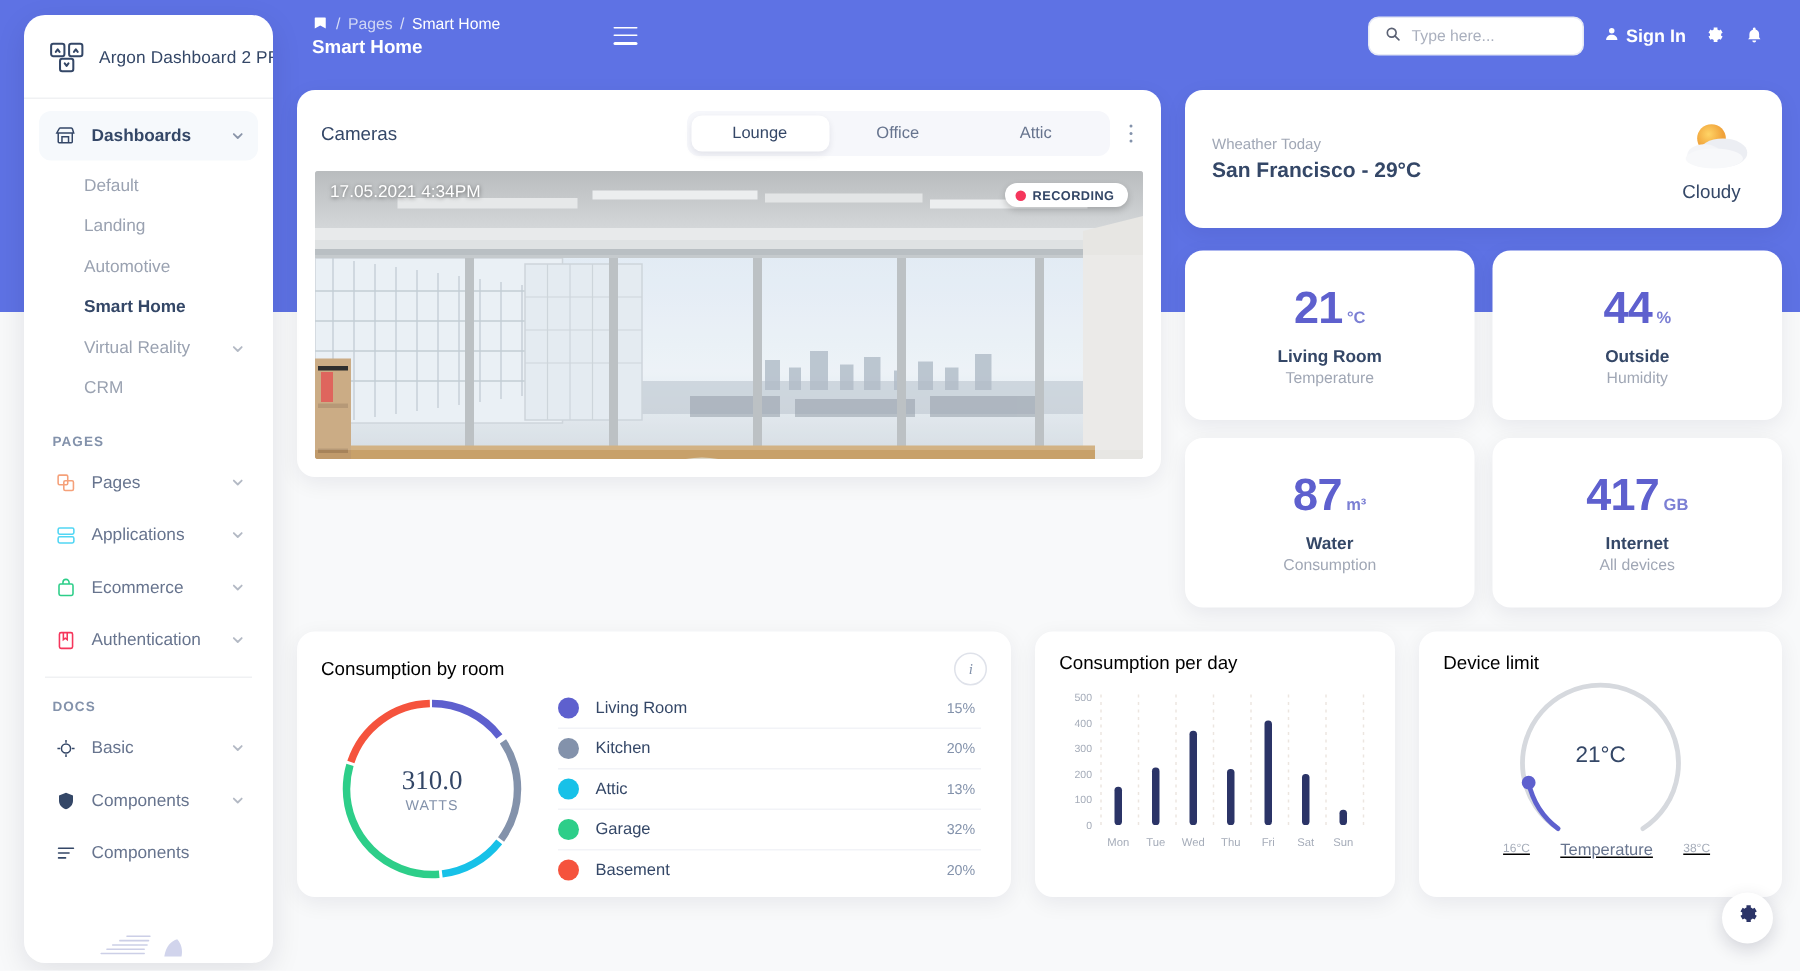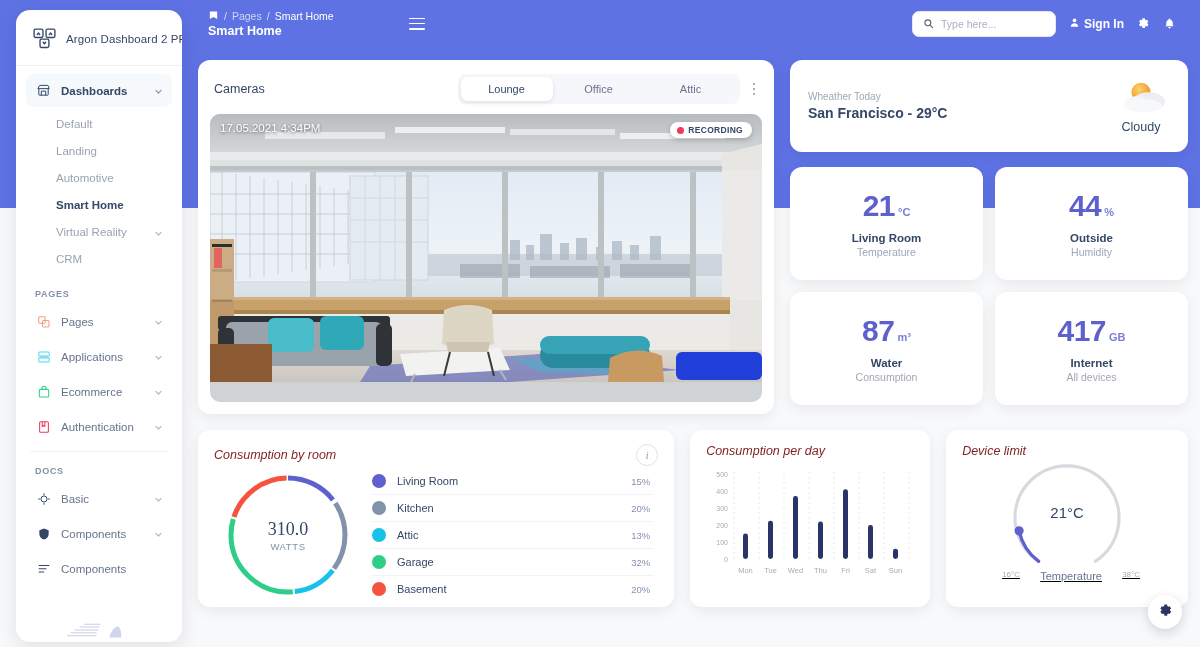--- a/index.html
+++ b/index.html
@@ -109,22 +109,22 @@
   }
   .tab {
     font-size: 11px; color: #67748e; padding: 6px 22px; border-radius: 7px; cursor: pointer;
     text-align: center; min-width: 92px;
   }
   .tab.active { background: #fff; box-shadow: 0 2px 5px rgba(20,20,50,.09); color: #344767; }
   .kebab { margin-left: 10px; display: flex; flex-direction: column; gap: 2.5px; align-items: center; cursor: pointer; padding: 3px; }
   .kebab i { width: 2.5px; height: 2.5px; background: #8392ab; border-radius: 50%; display: block; }
 
   .cam-view {
-    position: relative; margin: 0 12px 12px 12px; height: 288px;
-    border-radius: 10px; overflow: hidden; background: #cfd3d6;
+    position: relative; margin: 0 12px 12px 12px; height: 192px;
+    border-radius: 2px; overflow: hidden; background: #cfd3d6;
   }
   .cam-stamp {
     position: absolute; left: 10px; top: 8px; z-index: 3;
     color: #fff; font-size: 11.5px; text-shadow: 0 1px 3px rgba(0,0,0,.55);
   }
   .rec-badge {
     position: absolute; right: 10px; top: 8px; z-index: 3;
     background: #fff; border-radius: 20px; padding: 3px 9px 3px 7px;
     display: flex; align-items: center; gap: 4px;
     font-size: 8.5px; font-weight: bold; color: #344767; letter-spacing: .3px;
@@ -145,21 +145,21 @@
   .stat-value { display: flex; align-items: baseline; gap: 3px; }
   .stat-num { font-size: 30px; font-weight: bold; color: #5e60ce; letter-spacing: -.5px; }
   .stat-unit { font-size: 11px; color: #7b7fd4; font-weight: bold; }
   .stat-name { font-size: 11.5px; font-weight: bold; color: #344767; margin-top: 9px; }
   .stat-sub { font-size: 10.5px; color: #a0a7b5; margin-top: 2px; }
 
   
   .row-2 { display: flex; gap: 16px; margin-top: 16px; align-items: flex-start; }
   .consumption-card { width: 487px; height: 177px; padding: 14px 16px 0 16px; }
   .card-head { display: flex; align-items: center; }
-  .card-title { font-size: 12.5px; color: #7f1d1d; font-style: italic; }
+  .card-title { font-size: 12.5px; color: #000000; }
   .info-btn {
     margin-left: auto; width: 22px; height: 22px; border-radius: 50%;
     border: 1px solid #dfe2ea; display: flex; align-items: center; justify-content: center;
     font-size: 10px; color: #8392ab; cursor: pointer; font-style: italic;
     font-family: "Liberation Serif", serif;
   }
   .donut-row { display: flex; align-items: center; gap: 18px; margin-top: 2px; }
   .donut-wrap { position: relative; width: 132px; height: 132px; margin-left: 8px; }
   .donut-center { position: absolute; inset: 0; display: flex; flex-direction: column; align-items: center; justify-content: center; }
   .donut-val { font-size: 18px; color: #344767; font-family: Liberation Serif, serif; }

